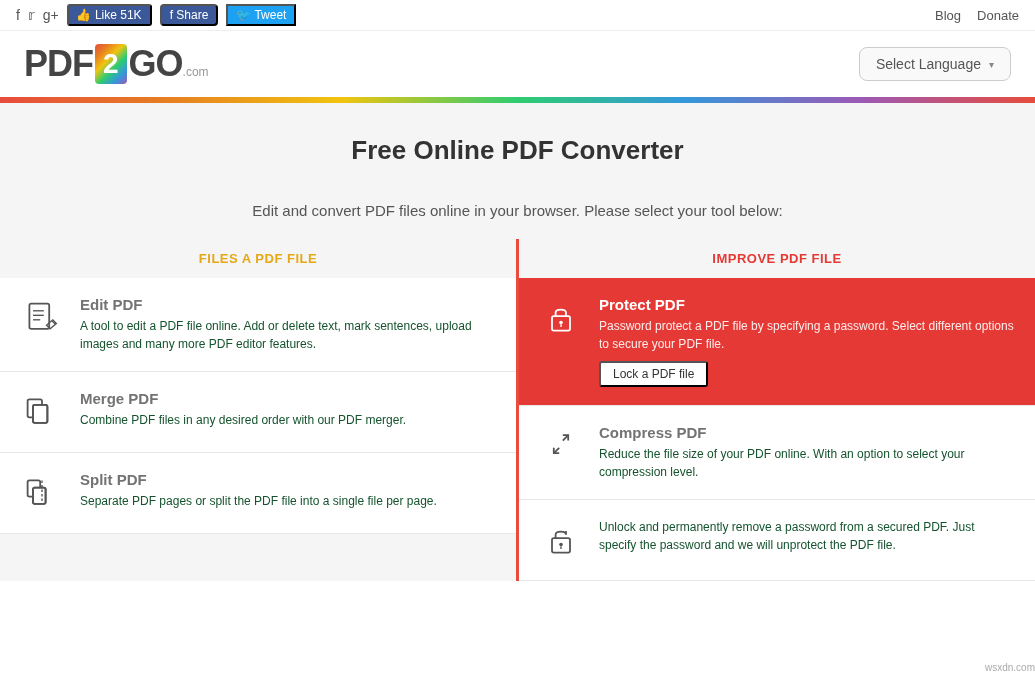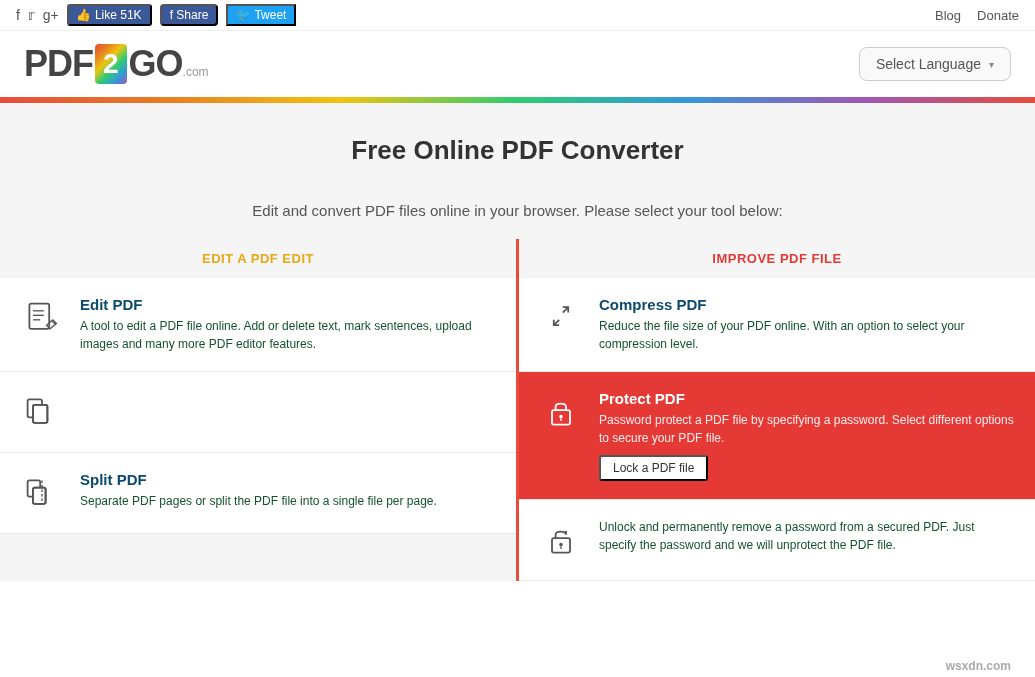--- a/index.html
+++ b/index.html
@@ -148,45 +148,44 @@
       height: 44px;
       display: flex;
       align-items: center;
       justify-content: center;
       color: #555;
       font-size: 28px;
     }
     .tool-item.highlighted .tool-icon { color: #fff; }
 
     .tool-content { flex: 1; }
-    .tool-title { font-size: 15px; font-weight: bold; color: #0c4a6e; margin-bottom: 4px; }
+    .tool-title { font-size: 15px; font-weight: bold; color: #737373; margin-bottom: 4px; }
     .tool-item.highlighted .tool-title { color: #fff; }
     .tool-desc { font-size: 12px; color: #14532d; line-height: 1.5; }
 
     .lock-btn {
       display: inline-block;
       background: #fff;
       color: #333;
       padding: 4px 12px;
       border-radius: 3px;
       font-size: 12px;
       margin-top: 8px;
       cursor: pointer;
     }
 
     
     .icon-svg { width: 36px; height: 36px; }
 
     .watermark {
       position: fixed;
       bottom: 4px;
-      right: 24px;
-      font-size: 12px;
+      right: 0;
+      font-size: 10px;
       color: #aaa;
-      font-weight: bold;
     }
   </style>
 </head>
 <body>
 
 <div class="top-bar">
   <div class="top-bar-left">
     <a href="#" class="social-icon">f</a>
     <a href="#" class="social-icon">𝕣</a>
     <a href="#" class="social-icon">g+</a>
@@ -222,21 +221,21 @@
 <div class="rainbow-bar"></div>
 
 <div class="hero">
   <h1>Free Online PDF Converter</h1>
   <p>Edit and convert PDF files online in your browser. Please select your tool below:</p>
 </div>
 
 <div class="main-content">
 
   <div class="column column-divider-left">
-    <div class="column-header yellow">EDIT A PDF EDIT</div>
+    <div class="column-header yellow">FILES A PDF FILE</div>
 
     <div class="tool-item">
       <div class="tool-icon">
         <svg class="icon-svg" viewBox="0 0 40 40" fill="none" xmlns="http://www.w3.org/2000/svg">
           <rect x="6" y="4" width="22" height="28" rx="2" stroke="#555" stroke-width="2" fill="none"></rect>
           <path d="M25 28 L32 22 L36 26 L29 32 Z" fill="none" stroke="#555" stroke-width="1.5"></path>
           <path d="M31 23 L35 27" stroke="#555" stroke-width="1.5"></path>
           <line x1="10" y1="12" x2="22" y2="12" stroke="#555" stroke-width="1.5"></line>
           <line x1="10" y1="17" x2="22" y2="17" stroke="#555" stroke-width="1.5"></line>
           <line x1="10" y1="22" x2="18" y2="22" stroke="#555" stroke-width="1.5"></line>
@@ -249,20 +248,24 @@
     </div>
 
     <div class="tool-item">
       <div class="tool-icon">
         <svg class="icon-svg" viewBox="0 0 40 40" fill="none" xmlns="http://www.w3.org/2000/svg">
           <rect x="4" y="6" width="16" height="20" rx="2" stroke="#555" stroke-width="2" fill="none"></rect>
           <rect x="10" y="12" width="16" height="20" rx="2" stroke="#555" stroke-width="2" fill="white"></rect>
           <rect x="10" y="12" width="16" height="20" rx="2" stroke="#555" stroke-width="2" fill="none"></rect>
         </svg>
       </div>
+      <div class="tool-content">
+        <div class="tool-title">Merge PDF</div>
+        <div class="tool-desc">Combine PDF files in any desired order with our PDF merger.</div>
+      </div>
     </div>
 
     <div class="tool-item">
       <div class="tool-icon">
         <svg class="icon-svg" viewBox="0 0 40 40" fill="none" xmlns="http://www.w3.org/2000/svg">
           <rect x="4" y="6" width="14" height="18" rx="2" stroke="#555" stroke-width="2" fill="none"></rect>
           <rect x="10" y="14" width="14" height="18" rx="2" stroke="#555" stroke-width="2" fill="white"></rect>
           <rect x="10" y="14" width="14" height="18" rx="2" stroke="#555" stroke-width="2" fill="none"></rect>
           <line x1="20" y1="6" x2="20" y2="32" stroke="#555" stroke-width="1.5" stroke-dasharray="3,2"></line>
         </svg>
@@ -270,48 +273,48 @@
       <div class="tool-content">
         <div class="tool-title">Split PDF</div>
         <div class="tool-desc">Separate PDF pages or split the PDF file into a single file per page.</div>
       </div>
     </div>
   </div>
 
   <div class="column">
     <div class="column-header red">IMPROVE PDF FILE</div>
 
+    <div class="tool-item highlighted">
+      <div class="tool-icon">
+        <svg class="icon-svg" viewBox="0 0 40 40" fill="none" xmlns="http://www.w3.org/2000/svg">
+          <rect x="10" y="18" width="20" height="16" rx="2" stroke="white" stroke-width="2" fill="none"></rect>
+          <path d="M14 18 V14 C14 9.58 25.5 9.58 25.5 14 V18" stroke="white" stroke-width="2" fill="none"></path>
+          <circle cx="20" cy="25" r="2" fill="white"></circle>
+          <line x1="20" y1="27" x2="20" y2="30" stroke="white" stroke-width="1.5"></line>
+        </svg>
+      </div>
+      <div class="tool-content">
+        <div class="tool-title">Protect PDF</div>
+        <div class="tool-desc">Password protect a PDF file by specifying a password. Select different options to secure your PDF file.</div>
+        <button class="lock-btn">Lock a PDF file</button>
+      </div>
+    </div>
+
     <div class="tool-item">
       <div class="tool-icon">
         <svg class="icon-svg" viewBox="0 0 40 40" fill="none" xmlns="http://www.w3.org/2000/svg">
           <line x1="28" y1="8" x2="22" y2="14" stroke="#555" stroke-width="2"></line>
           <polyline points="22,8 28,8 28,14" stroke="#555" stroke-width="2" fill="none"></polyline>
           <line x1="12" y1="28" x2="18" y2="22" stroke="#555" stroke-width="2"></line>
           <polyline points="18,28 12,28 12,22" stroke="#555" stroke-width="2" fill="none"></polyline>
         </svg>
       </div>
       <div class="tool-content">
         <div class="tool-title">Compress PDF</div>
         <div class="tool-desc">Reduce the file size of your PDF online. With an option to select your compression level.</div>
-      </div>
-    </div>
-
-    <div class="tool-item highlighted">
-      <div class="tool-icon">
-        <svg class="icon-svg" viewBox="0 0 40 40" fill="none" xmlns="http://www.w3.org/2000/svg">
-          <rect x="10" y="18" width="20" height="16" rx="2" stroke="white" stroke-width="2" fill="none"></rect>
-          <path d="M14 18 V14 C14 9.58 25.5 9.58 25.5 14 V18" stroke="white" stroke-width="2" fill="none"></path>
-          <circle cx="20" cy="25" r="2" fill="white"></circle>
-          <line x1="20" y1="27" x2="20" y2="30" stroke="white" stroke-width="1.5"></line>
-        </svg>
-      </div>
-      <div class="tool-content">
-        <div class="tool-title">Protect PDF</div>
-        <div class="tool-desc">Password protect a PDF file by specifying a password. Select different options to secure your PDF file.</div>
-        <button class="lock-btn">Lock a PDF file</button>
       </div>
     </div>
 
     <div class="tool-item">
       <div class="tool-icon">
         <svg class="icon-svg" viewBox="0 0 40 40" fill="none" xmlns="http://www.w3.org/2000/svg">
           <rect x="10" y="18" width="20" height="16" rx="2" stroke="#555" stroke-width="2" fill="none"></rect>
           <path d="M14 18 V14 C14 9.58 25.5 9.58 25.5 14" stroke="#555" stroke-width="2" fill="none" stroke-dasharray="0"></path>
           <path d="M25.5 14 V10" stroke="#555" stroke-width="2" fill="none"></path>
           <circle cx="20" cy="25" r="2" fill="#555"></circle>

